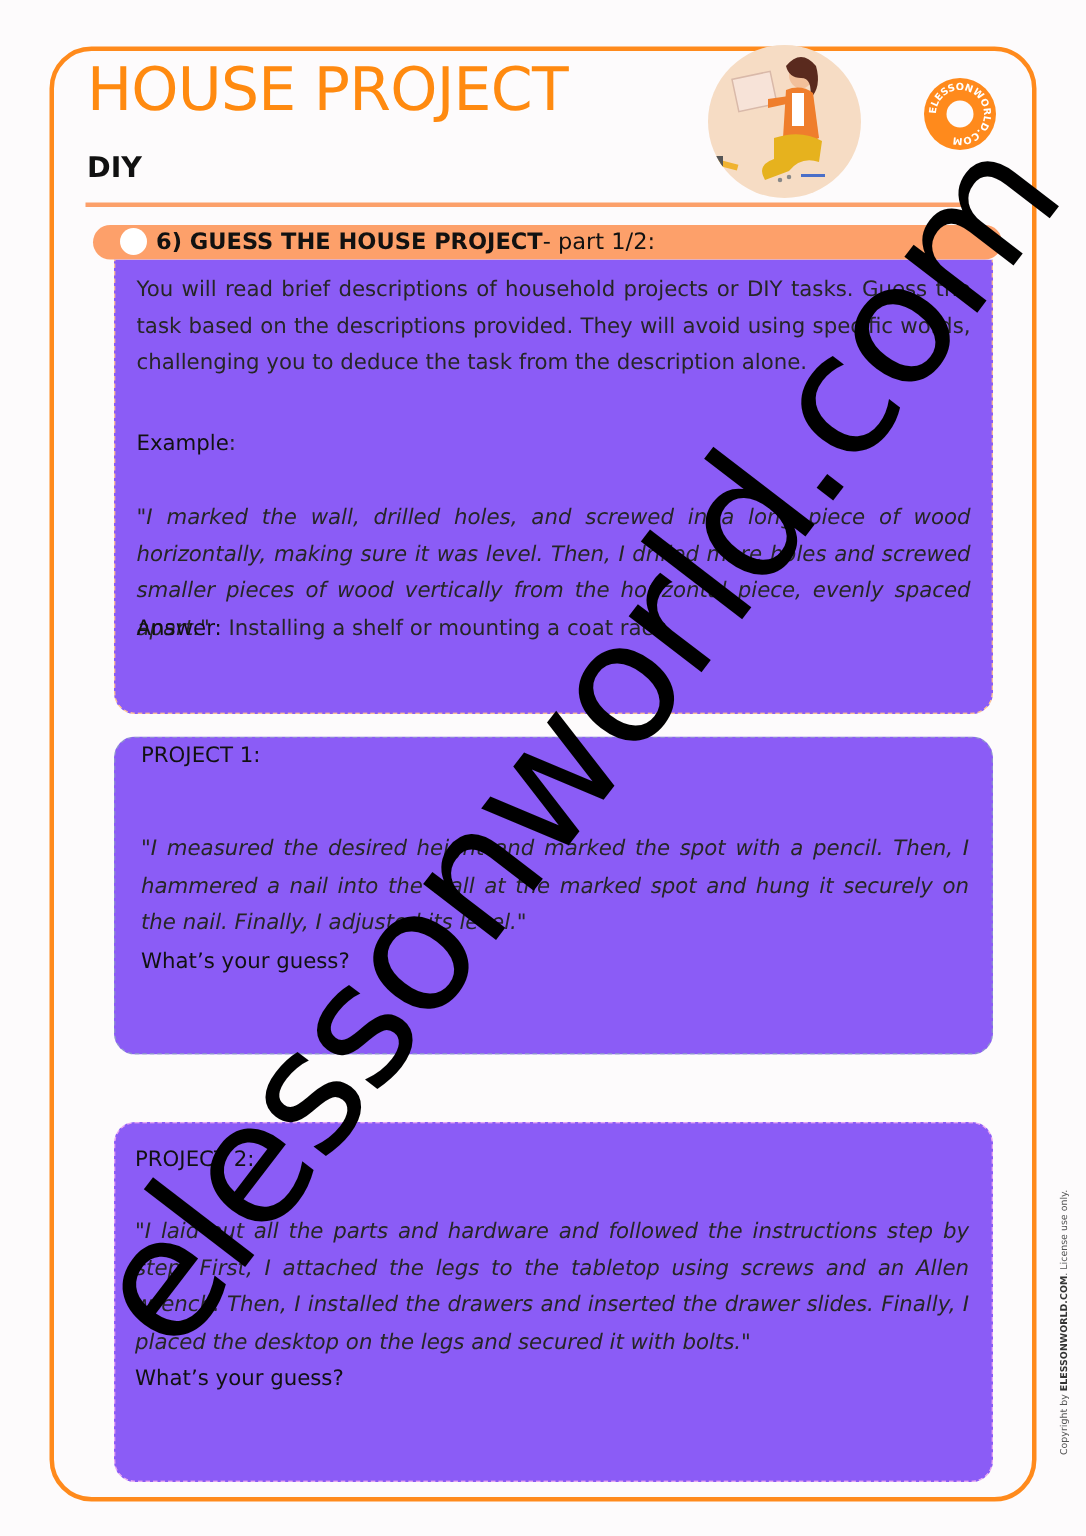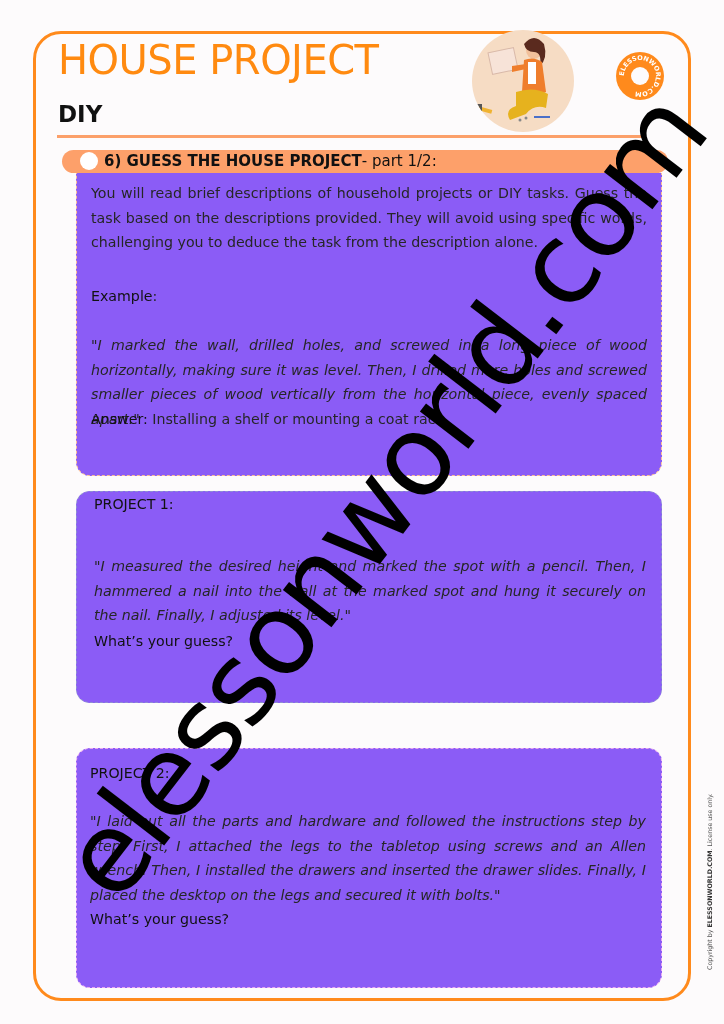--- a/index.html
+++ b/index.html
@@ -25,21 +25,21 @@
     font-weight: normal;
     font-size: 40px;
     letter-spacing: -0.5px;
     color: #ff8a10;
     line-height: 1;
   }
   .subtitle {
     position: absolute;
     left: 58px; top: 101px;
     font-weight: bold;
-    font-size: 23px;
+    font-size: 19px;
     color: #111;
   }
   .hero {
     position: absolute;
     left: 472px; top: 30px;
     width: 102px; height: 102px;
     border-radius: 50%;
     background: #f6dcc4;
     overflow: hidden;
   }

